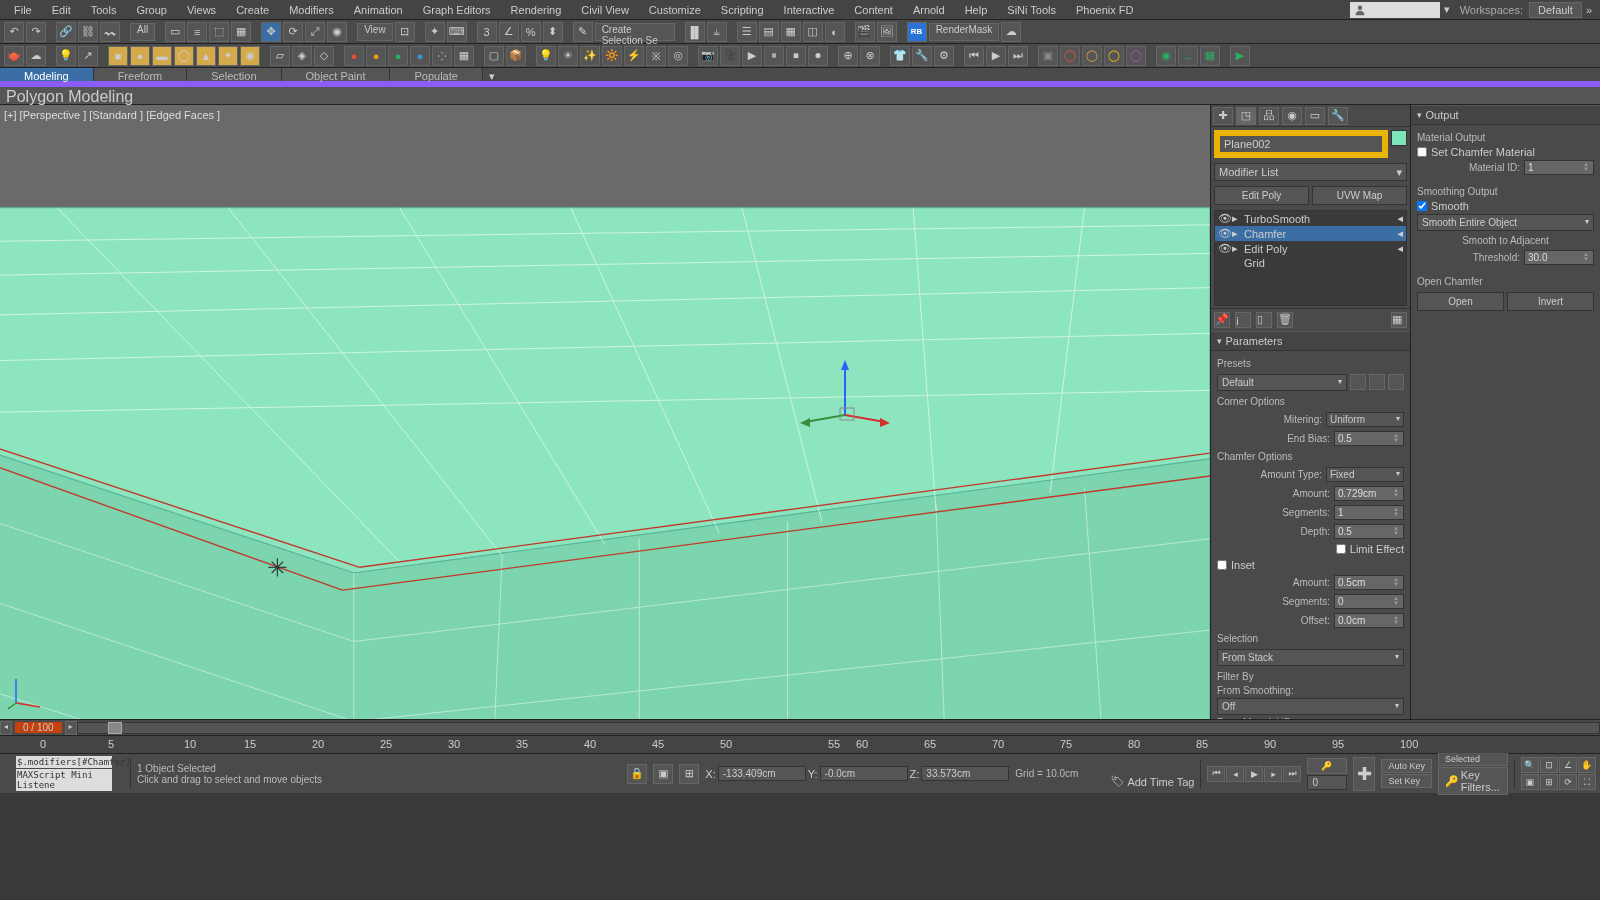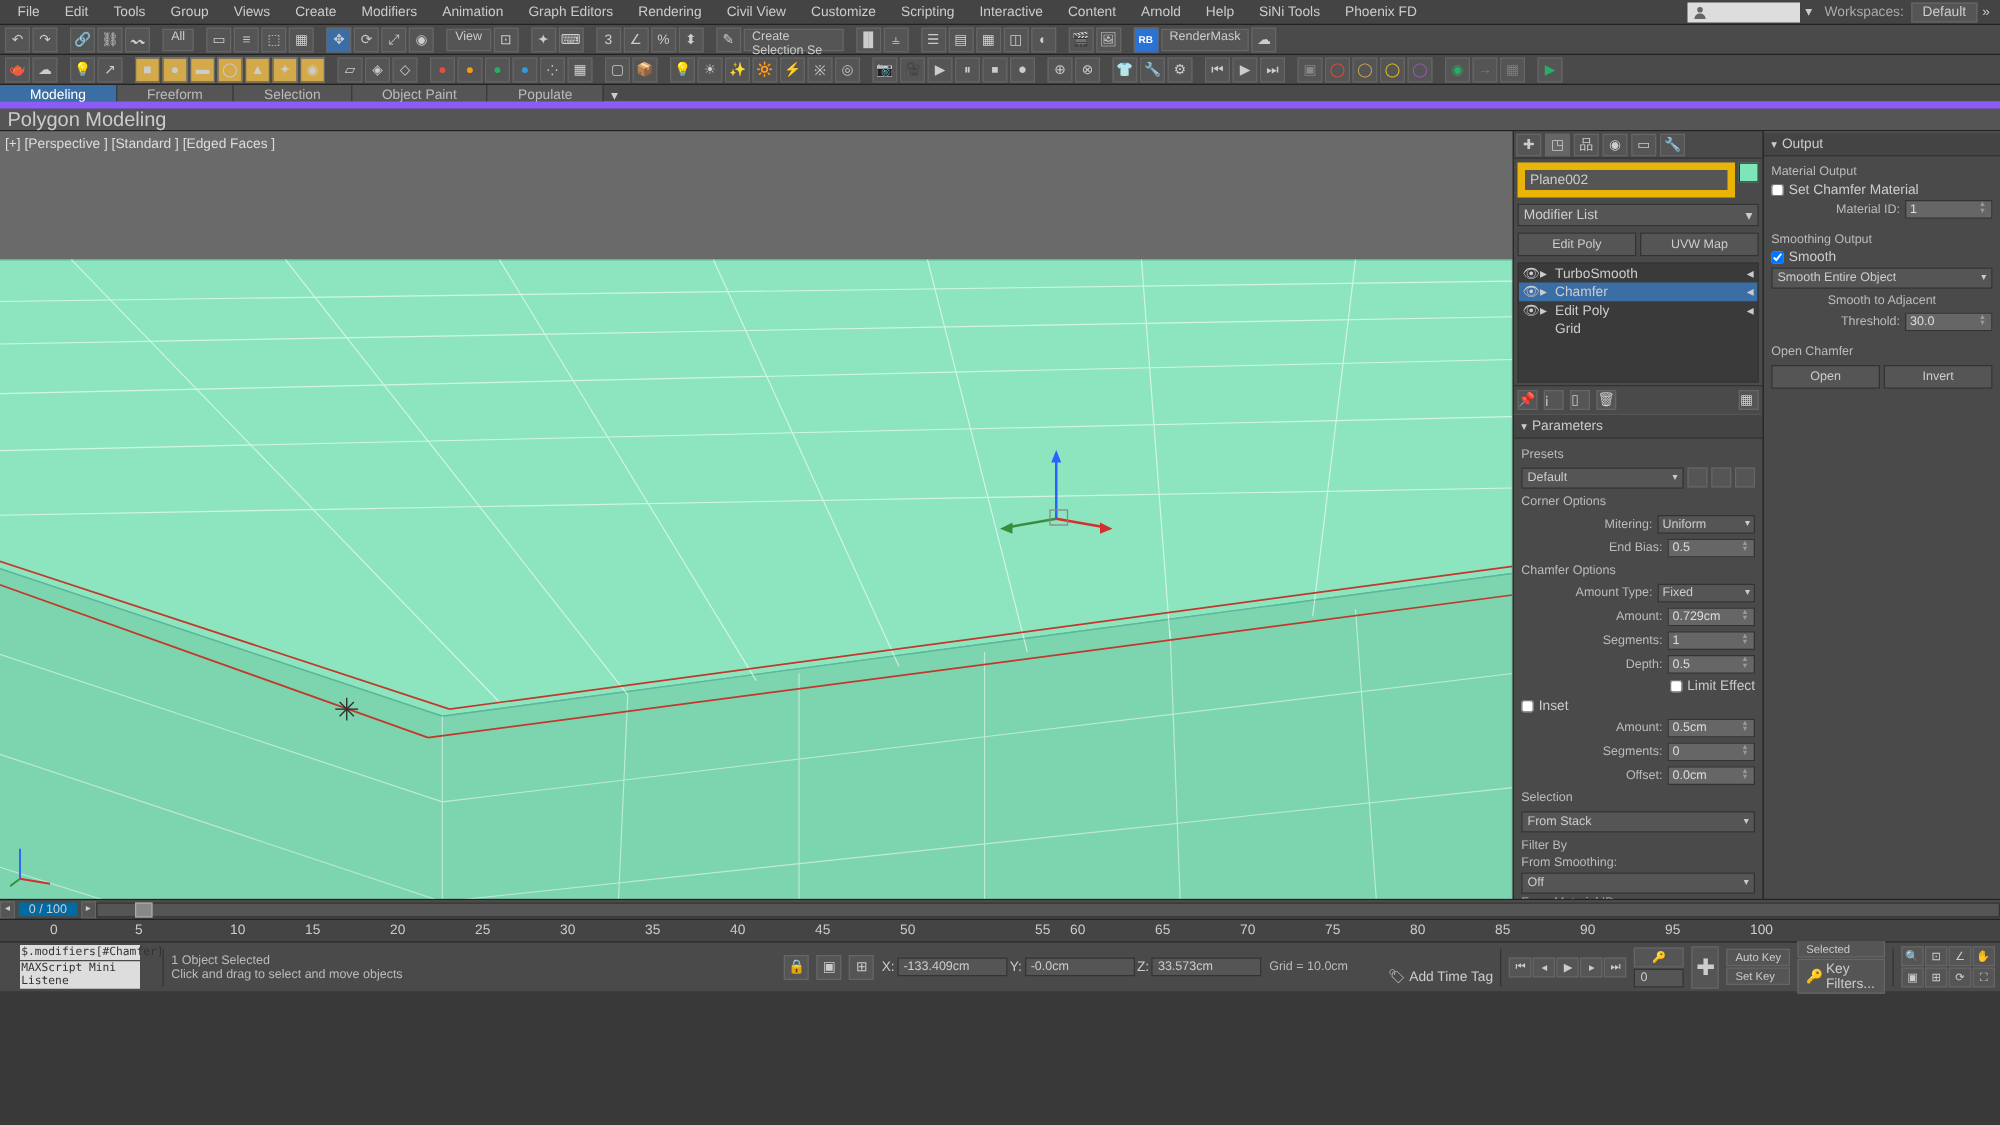--- a/index.html
+++ b/index.html
@@ -59,21 +59,21 @@
 .prm-spin .arrs{width:8px;font-size:6px;line-height:5px;text-align:center;color:#999}
 .prm-chk{display:flex;align-items:center;gap:4px;font-size:10px;color:#bbb}
 .prm-chk input{width:10px;height:10px}
 .sec-lbl{font-size:10px;color:#bbb;padding:3px 0}
 .preset-row{display:flex;gap:3px;padding:2px 0}
 .preset-dd{flex:1;background:#555;border:1px solid #333;padding:2px 4px;font-size:10px;position:relative}
 .preset-dd::after{content:"▾";position:absolute;right:4px;font-size:8px}
 .pbtn{width:16px;height:16px;background:#555;border:1px solid #666}
 .timeline{height:16px;background:#4a4a4a;display:flex;align-items:center;border-top:1px solid #222}
 .tl-btn{width:12px;height:14px;background:#555;border:1px solid #666;font-size:8px;text-align:center}
-.tl-frame{padding:0 8px;font-size:10px;background:#0369a1;margin:0 3px}
+.tl-frame{padding:0 8px;font-size:10px;background:#c2410c;margin:0 3px}
 .tl-track{flex:1;height:12px;background:#555;border:1px solid #333;position:relative}
 .tl-slider{position:absolute;left:30px;top:-1px;width:14px;height:12px;background:#888;border:1px solid #aaa}
 .ruler{height:18px;background:#444;border-top:1px solid #222;position:relative;font-size:9px;color:#999}
 .ruler span{position:absolute;top:2px}
 .status{height:40px;background:#4a4a4a;display:flex;align-items:center;border-top:1px solid #222;padding:0 4px;gap:6px}
 .status-script{width:120px}
 .status-script div{background:#ddd;color:#333;padding:1px 1px;font-size:9px;margin:1px 12px;font-family:monospace}
 .status-msg{font-size:10px;color:#bbb}
 .status-mid{flex:1}
 .status-sep{width:1px;height:30px;background:#333}

